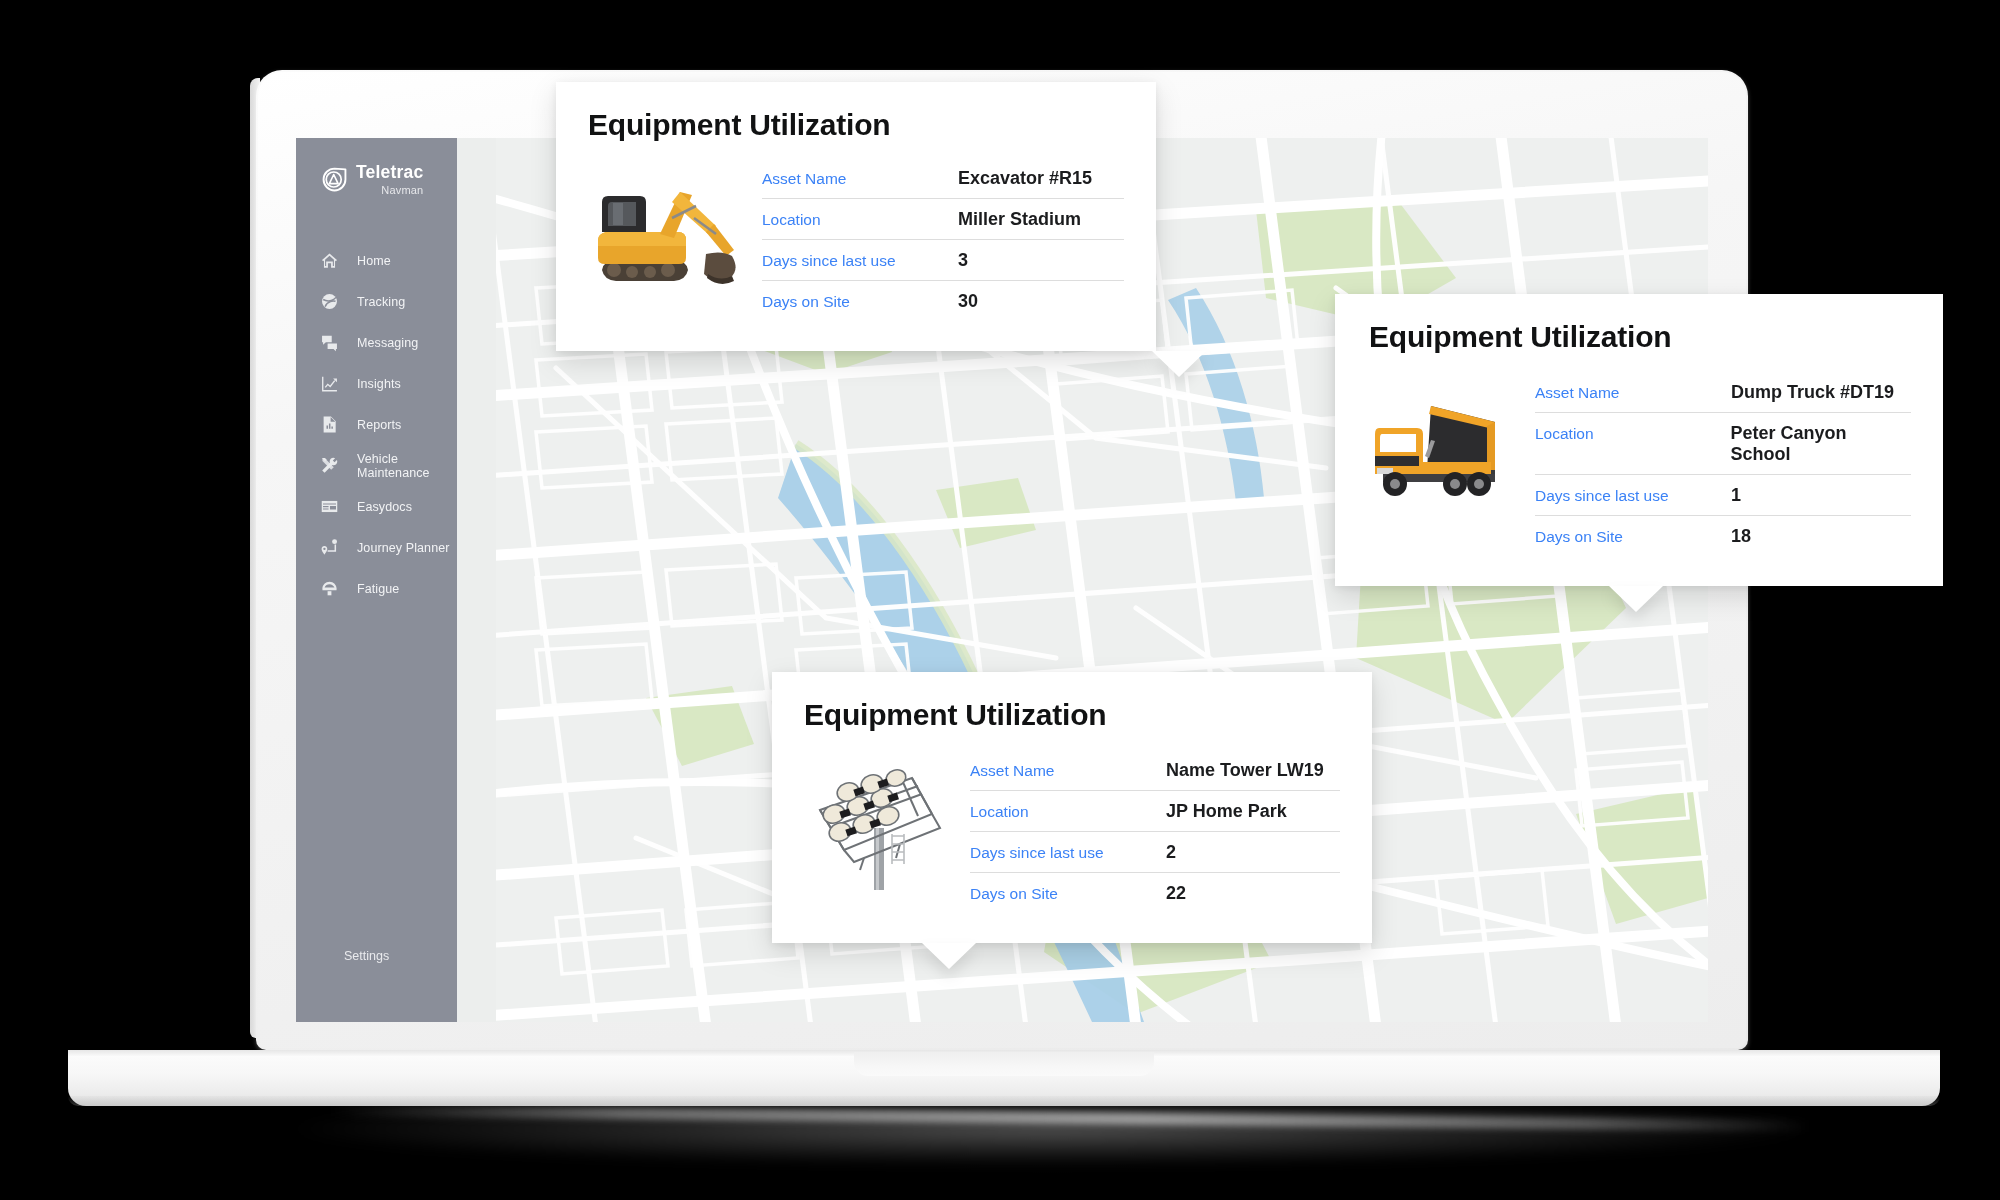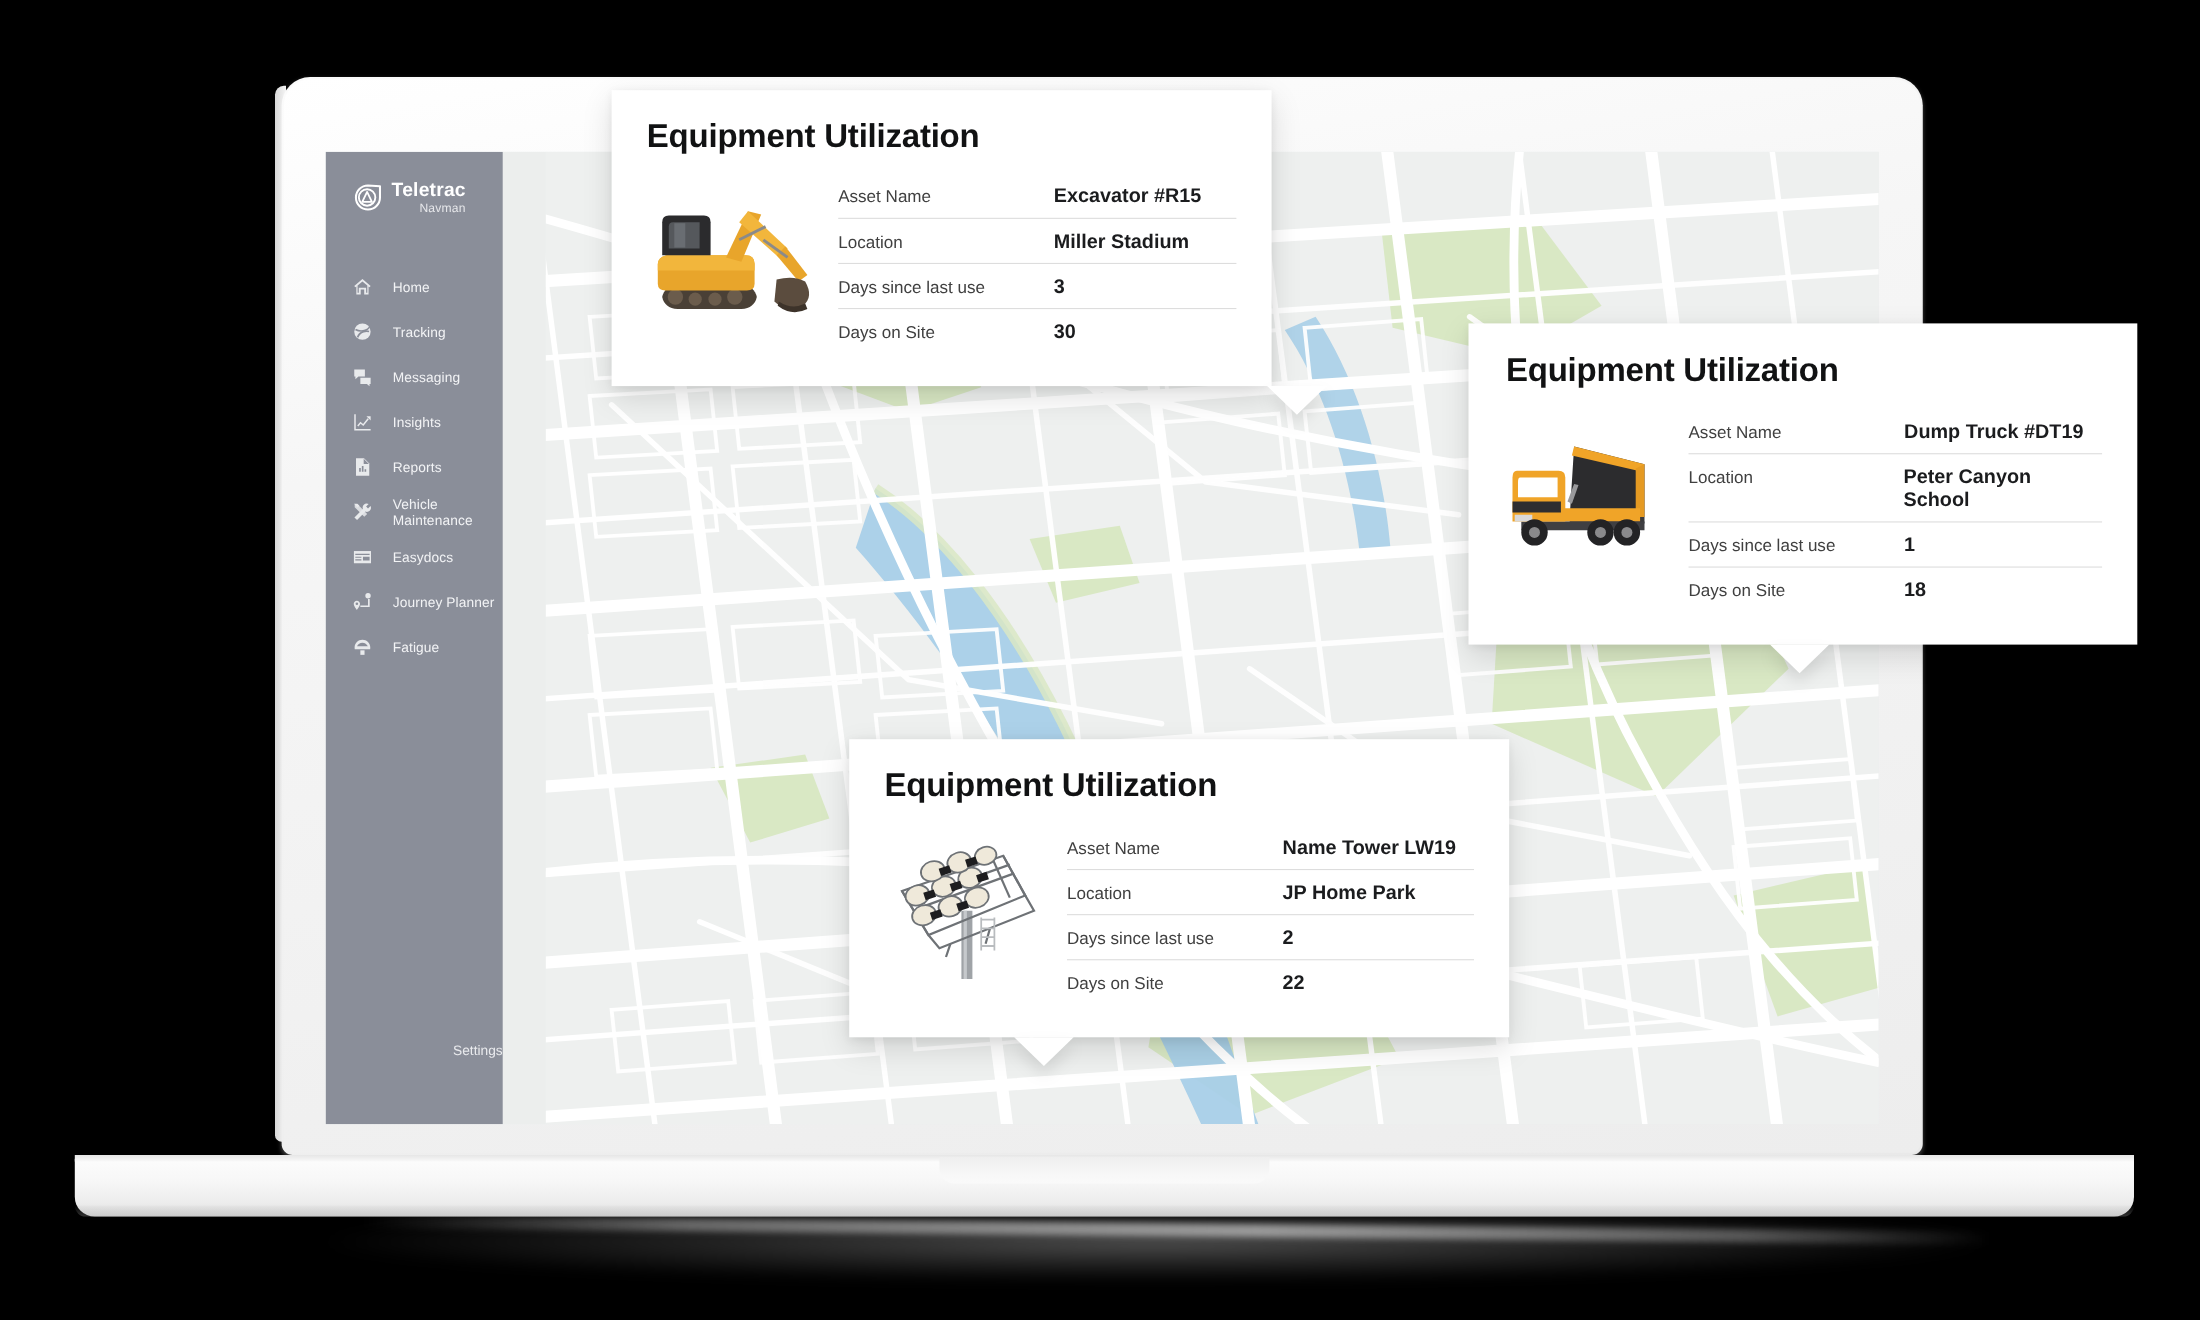--- a/index.html
+++ b/index.html
@@ -122,21 +122,20 @@
   }
   .nav-icon svg { width: 19px; height: 19px; fill: #f0f1f3; }
   .nav-label {
     margin-left: 18px; color: #f2f3f5;
     font-size: 12.5px; letter-spacing: .1px;
   }
 
   .nav-spacer { flex: 1 1 auto; }
   .settings-row {
     padding: 0 0 58px 48px;
-    text-align: right;
   }
   .settings-label { color: #e9eaed; font-size: 12.5px; }
 
   
   .map { position: absolute; left: 200px; top: 0; right: 0; bottom: 0; background: #eef0ef; overflow: hidden; }
   .map svg { display: block; width: 100%; height: 100%; }
 
   
   .card {
     position: absolute;
@@ -152,21 +151,21 @@
   .card-thumb {
     flex: 0 0 auto; display: flex; align-items: center; justify-content: center;
   }
   .card-table { flex: 1 1 auto; }
   .row {
     display: flex; align-items: baseline;
     border-bottom: 1px solid #dddddd;
     padding: 10px 0 9px 0;
   }
   .row:last-child { border-bottom: none; }
-  .row-label { color: #404040; font-size: 15.5px; font-weight: 400; }
+  .row-label { color: #3b82f6; font-size: 15.5px; font-weight: 400; }
   .row-value { color: #1b1c1e; font-size: 18px; font-weight: 700; }
 
   .tail {
     position: absolute;
     width: 0; height: 0;
     border-left: 27px solid transparent;
     border-right: 27px solid transparent;
     border-top: 26px solid #ffffff;
     filter: drop-shadow(0 8px 7px rgba(0,0,0,0.10));
   }

